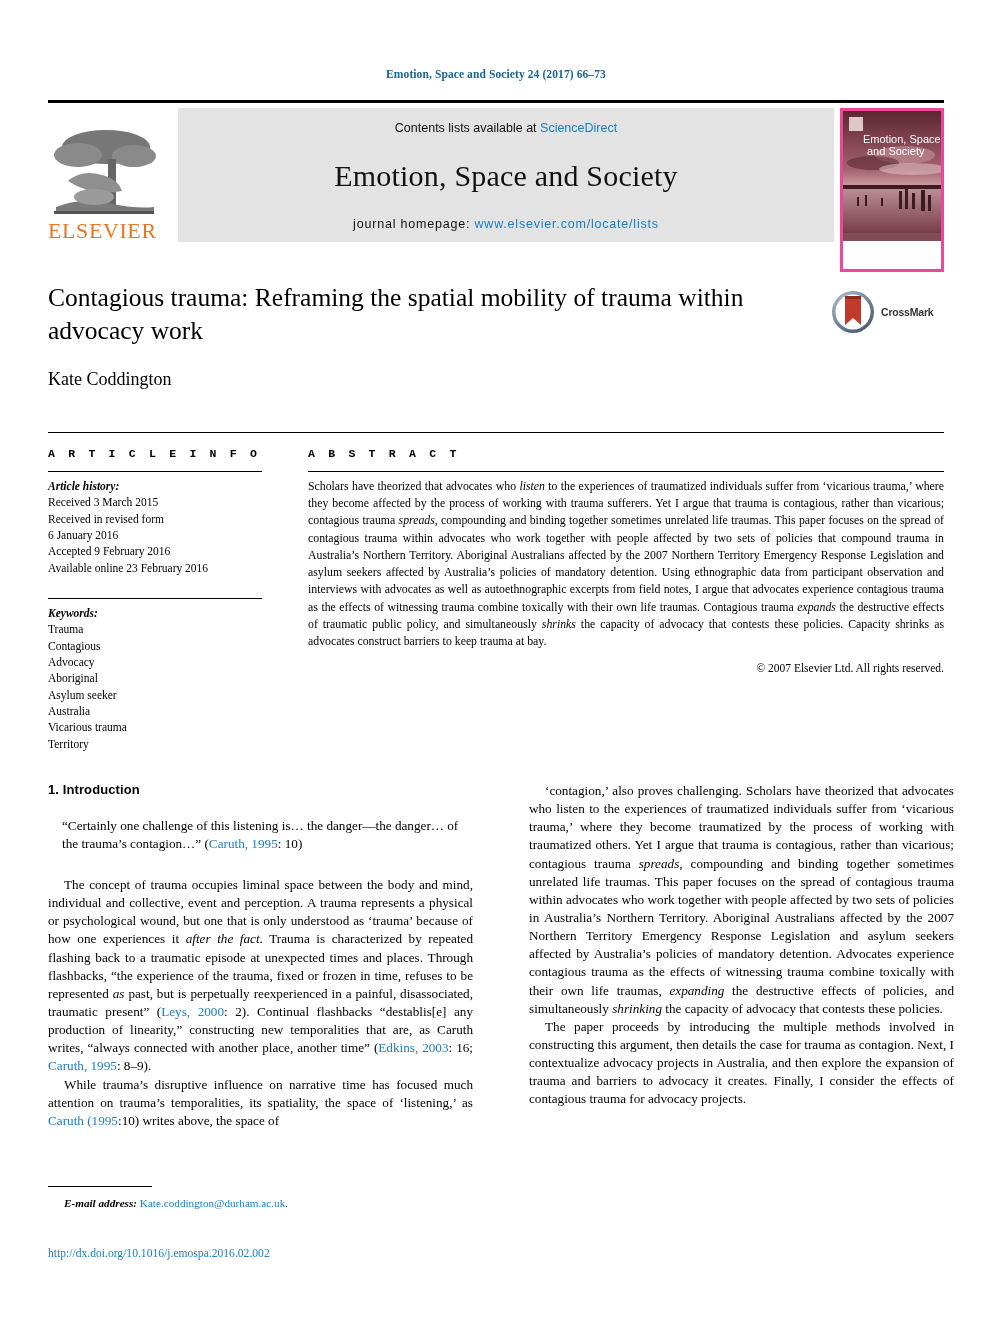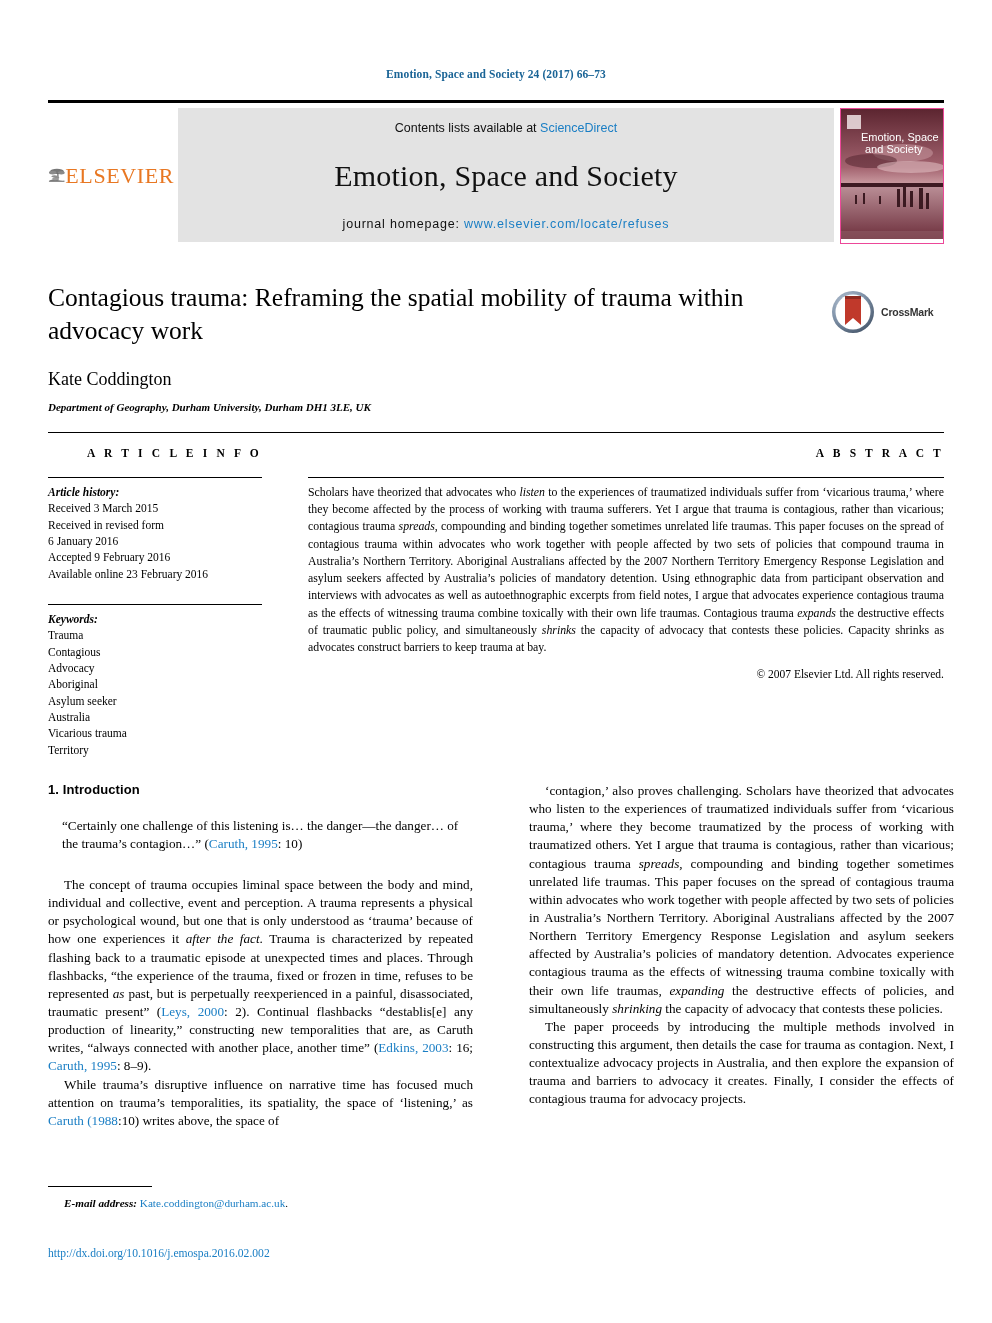--- a/index.html
+++ b/index.html
@@ -47,23 +47,22 @@
     display: flex;
     align-items: stretch;
     height: 134px;
     padding-top: 5px;
   }
   .elsevier-logo {
     width: 126px;
     flex: 0 0 126px;
     position: relative;
     display: flex;
-    flex-direction: row;
+    flex-direction: column;
     justify-content: flex-end;
-    align-items: center;
   }
   .tree-svg { display:block; }
   .elsevier-word {
     font-family: "Liberation Serif", serif;
     font-size: 22px;
     color: #E87722;
     letter-spacing: 0.6px;
     line-height: 1;
     margin-top: 1px;
     white-space: nowrap;
@@ -102,24 +101,24 @@
     letter-spacing: 0.8px;
   }
   .homepage-line .url {
     color: #1a7ec4;
     letter-spacing: 0.8px;
   }
   .cover {
     flex: 0 0 104px;
     width: 104px;
     align-self: flex-start;
-    height: 136px;
+    height: 164px;
     position: relative;
     overflow: hidden;
-    border: 1px solid #ec4899;
+    border: 3px solid #ec4899;
     box-sizing: border-box;
   }
   .cover svg { display: block; }
 
   
   .titleblock {
     position: absolute;
     left: 48px;
     top: 282px;
     width: 896px;
@@ -177,26 +176,25 @@
     width: 232px;
     padding-right: 18px;
     box-sizing: border-box;
   }
   .col-abstract {
     flex: 1 1 auto;
     padding-left: 28px;
     box-sizing: border-box;
   }
   .sec-head {
-    font-family: Liberation Serif, serif;
+    font-family: Liberation Mono, monospace;
     font-size: 11.5px;
     font-weight: bold;
     letter-spacing: 3.2px;
-    margin-bottom: 18px;
-    text-align: right;
+    margin-bottom: 11px;
   }
   .rule {
     border-top: 1.6px solid #000;
     margin-bottom: 6px;
   }
   .hist-label, .kw-label {
     font-style: italic;
     font-weight: bold;
     font-size: 11.5px;
     line-height: 1.42;
@@ -310,21 +308,21 @@
             <ellipse cx="46" cy="74" rx="20" ry="8" fill="#9b9b9b"></ellipse>
             <rect x="6" y="88" width="100" height="3" fill="#555"></rect>
           </g>
         </svg>
         <div class="elsevier-word">ELSEVIER</div>
       </div>
 
       <div class="banner">
         <div class="contents-line"><span>Contents lists available at </span><span class="sd-link">ScienceDirect</span></div>
         <div class="journal-title">Emotion, Space and Society</div>
-        <div class="homepage-line"><span>journal homepage: </span><span class="url">www.elsevier.com/locate/refuses</span></div>
+        <div class="homepage-line"><span>journal homepage: </span><span class="url">www.elsevier.com/locate/lists</span></div>
       </div>
 
       <div class="cover">
         <svg width="102" height="130" viewBox="0 0 102 130">
           <defs>
             <linearGradient id="sky" x1="0" y1="0" x2="0" y2="1">
               <stop offset="0%" stop-color="#5c2530"></stop>
               <stop offset="45%" stop-color="#a3636f"></stop>
               <stop offset="62%" stop-color="#d8aeb2"></stop>
               <stop offset="100%" stop-color="#7e3f4c"></stop>
@@ -374,21 +372,20 @@
         </defs>
         <circle cx="23" cy="23" r="21" fill="url(#cmg)"></circle>
         <circle cx="23" cy="23" r="17.5" fill="#ffffff"></circle>
         <path d="M15 7 h16 v29 l-8 -7 l-8 7 z" fill="#c0392b"></path>
         <path d="M15 7 h16 v3 h-16 z" fill="#8e2a20"></path>
       </svg>
       <span class="crossmark-label">CrossMark</span>
     </div>
 
     <div class="author">Kate Coddington</div>
-    <div class="affiliation">Department of Geography, Durham University, Durham DH1 3LE, UK</div>
   </div>
 
   <div class="infoblock">
 
     <div class="col-info">
       <div class="sec-head">A R T I C L E   I N F O</div>
       <div class="rule"></div>
       <div class="hist-label">Article history:</div>
       <div class="hist-list">
           <div>Received 3 March 2015</div>
@@ -422,21 +419,21 @@
     </div>
 
   </div>
 
   <div class="body">
     <div class="bodycol">
       <h2 class="section-title">1. Introduction</h2>
       <div class="quote"><span>“Certainly one challenge of this listening is… the danger—the danger… of the trauma’s contagion…” (</span><span class="ref">Caruth, 1995</span><span>: 10)</span></div>
       <div>
           <p class="para"><span>The concept of trauma occupies liminal space between the body and mind, individual and collective, event and perception. A trauma represents a physical or psychological wound, but one that is only understood as ‘trauma’ because of how one experiences it </span><span class="ital">after the fact</span><span>. Trauma is characterized by repeated flashing back to a traumatic episode at unexpected times and places. Through flashbacks, “the experience of the trauma, fixed or frozen in time, refuses to be represented </span><span class="ital">as</span><span> past, but is perpetually reexperienced in a painful, disassociated, traumatic present” (</span><span class="ref">Leys, 2000</span><span>: 2). Continual flashbacks “destablis[e] any production of linearity,” constructing new temporalities that are, as Caruth writes, “always connected with another place, another time” (</span><span class="ref">Edkins, 2003</span><span>: 16; </span><span class="ref">Caruth, 1995</span><span>: 8–9).</span></p>
-          <p class="para"><span>While trauma’s disruptive influence on narrative time has focused much attention on trauma’s temporalities, its spatiality, the space of ‘listening,’ as </span><span class="ref">Caruth (1988</span><span>:10) writes above, the space of</span></p>
+          <p class="para"><span>While trauma’s disruptive influence on narrative time has focused much attention on trauma’s temporalities, its spatiality, the space of ‘listening,’ as </span><span class="ref">Caruth (1995</span><span>:10) writes above, the space of</span></p>
         </div>
     </div>
     <div class="bodycol">
       <div>
           <p class="para"><span>‘contagion,’ also proves challenging. Scholars have theorized that advocates who listen to the experiences of traumatized individuals suffer from ‘vicarious trauma,’ where they become traumatized by the process of working with traumatized others. Yet I argue that trauma is contagious, rather than vicarious; contagious trauma </span><span class="ital">spreads</span><span>, compounding and binding together sometimes unrelated life traumas. This paper focuses on the spread of contagious trauma within advocates who work together with people affected by two sets of policies in Australia’s Northern Territory. Aboriginal Australians affected by the 2007 Northern Territory Emergency Response Legislation and asylum seekers affected by Australia’s policies of mandatory detention. Advocates experience contagious trauma as the effects of witnessing trauma combine toxically with their own life traumas, </span><span class="ital">expanding</span><span> the destructive effects of policies, and simultaneously </span><span class="ital">shrinking</span><span> the capacity of advocacy that contests these policies.</span></p>
           <p class="para"><span>The paper proceeds by introducing the multiple methods involved in constructing this argument, then details the case for trauma as contagion. Next, I contextualize advocacy projects in Australia, and then explore the expansion of trauma and barriers to advocacy it creates. Finally, I consider the effects of contagious trauma for advocacy projects.</span></p>
         </div>
     </div>
   </div>
 

